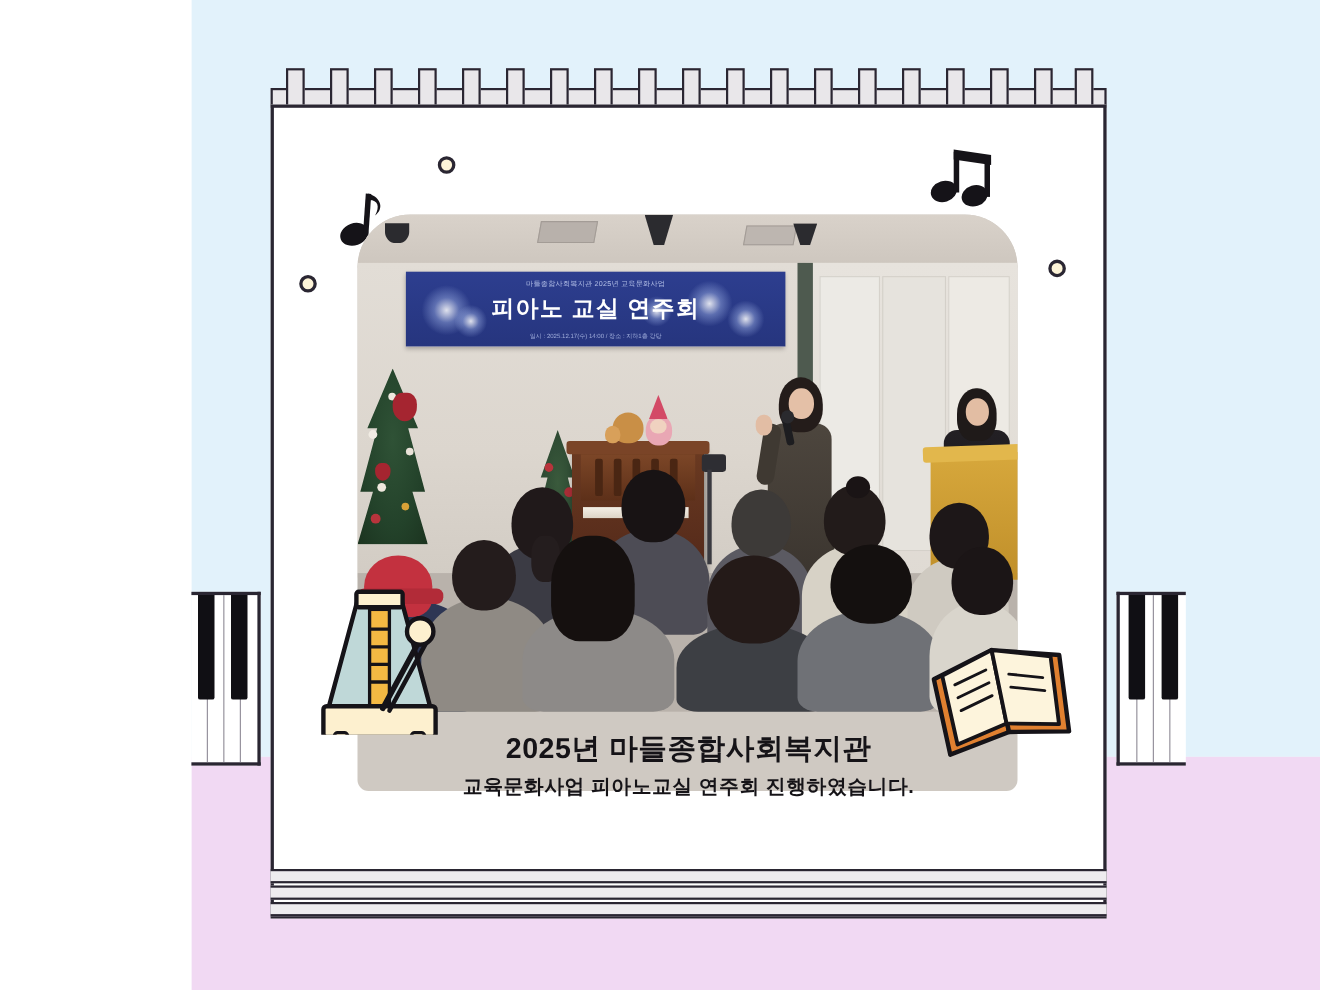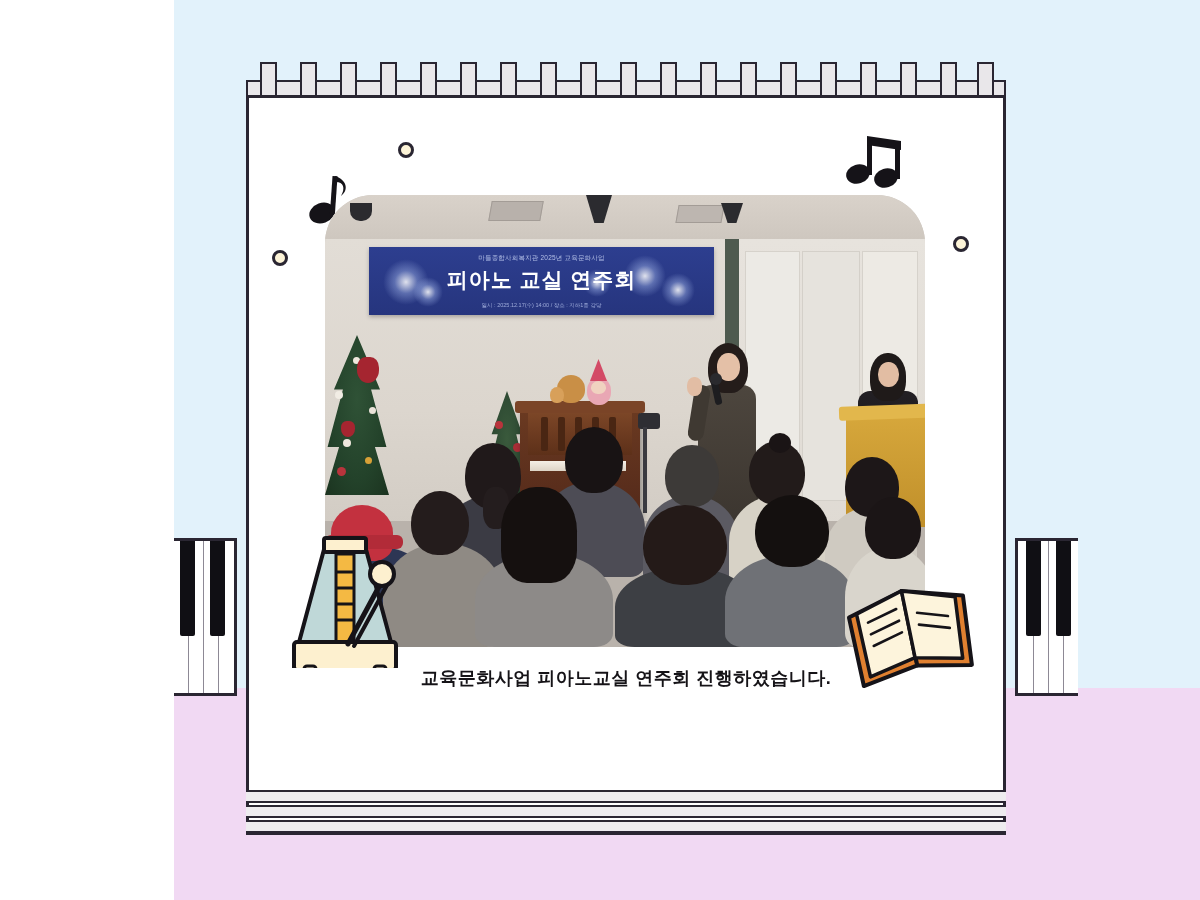--- a/index.html
+++ b/index.html
@@ -31,21 +31,21 @@
         border-top:2.5px solid #2a2632;border-bottom:2.5px solid #2a2632;box-sizing:border-box;}
 
   
   .binder{position:absolute;left:246px;top:62px;width:760px;height:36px;}
   .binder .bar{position:absolute;left:0;top:18px;width:760px;height:18px;
         background:#e9e7ea;border:2.5px solid #2a2632;box-sizing:border-box;}
   .binder .tab{position:absolute;top:0;width:17px;height:36px;background:#e9e7ea;
         border:2.5px solid #2a2632;box-sizing:border-box;}
 
   
-  .photo{position:absolute;left:325px;top:195px;width:600px;height:452px;
+  .photo{position:absolute;left:325px;top:195px;width:600px;height:524px;
          border-radius:48px 48px 10px 10px;overflow:hidden;background:#cfc9c2;}
   .ph{position:absolute;}
 
   
   .ceiling{left:0;top:0;width:600px;height:48px;background:linear-gradient(#d9d2ca,#cdc6be);}
   .wall{left:0;top:44px;width:600px;height:286px;background:linear-gradient(#e2ddd6,#dcd6ce 60%,#d2ccc4);}
   .floorbase{left:0;top:326px;width:600px;height:126px;background:#b9b2ab;}
   .sidewall{left:408px;top:44px;width:192px;height:300px;background:linear-gradient(#e7e3dd,#dfdad3);}
   .doorpanel{left:420px;top:56px;width:55px;height:250px;background:#eceae5;border:1px solid #d6d2cb;box-sizing:border-box;}
   .doorpanel2{left:477px;top:56px;width:58px;height:250px;background:#e6e3dd;border:1px solid #d4d0c9;box-sizing:border-box;}
@@ -343,20 +343,21 @@
         <line x1="24" y1="34" x2="54" y2="25"></line>
         <line x1="25" y1="46" x2="55" y2="37"></line>
         <line x1="26" y1="58" x2="56" y2="49"></line>
         <line x1="74" y1="32" x2="104" y2="40"></line>
         <line x1="74" y1="44" x2="104" y2="52"></line>
       </g>
     </svg>
   </div>
 
   <div class="caption">
+    <div class="l1">2025년 마들종합사회복지관</div>
     <div class="l2">교육문화사업 피아노교실 연주회 진행하였습니다.</div>
   </div>
 
   <div class="card-footlines">
     <div class="ln" style="top:0px"></div>
     <div class="ln" style="top:15px"></div>
     <div class="ln" style="top:30px"></div>
   </div>
 
 </div>

